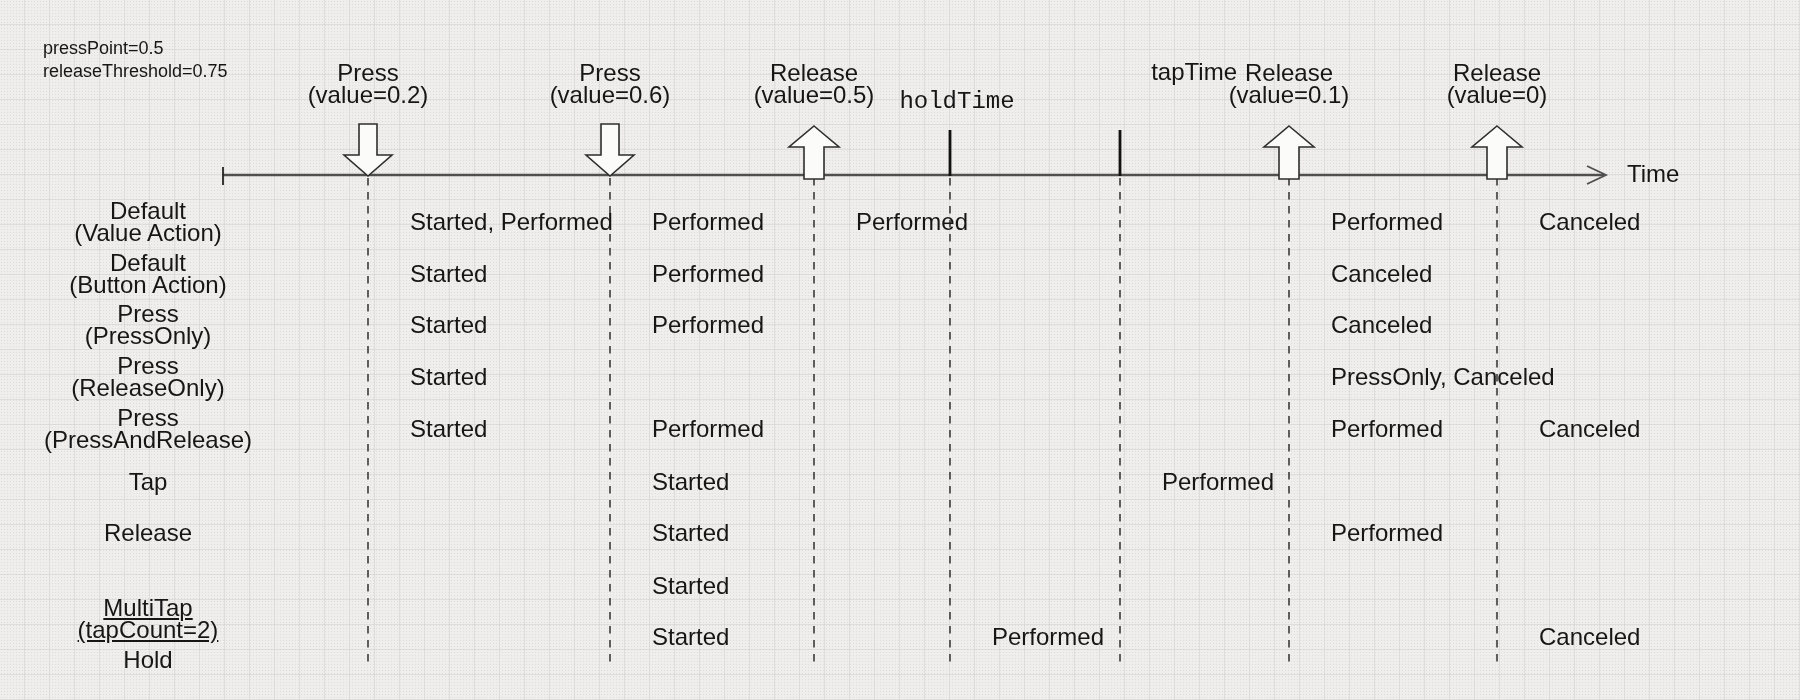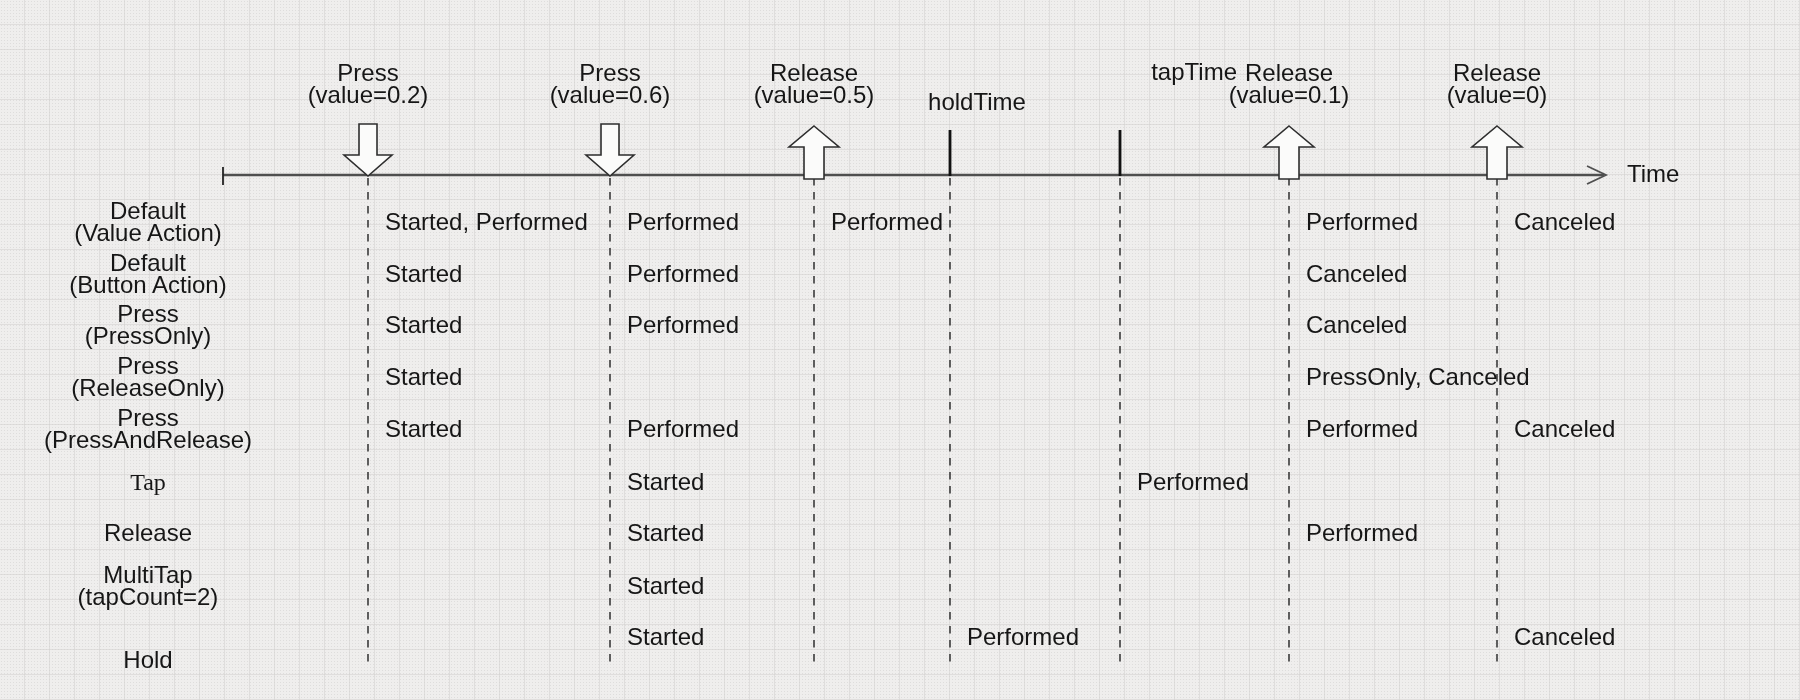--- a/index.html
+++ b/index.html
@@ -14,21 +14,21 @@
       repeating-linear-gradient(to right, rgba(0,0,0,0) 0 24px, rgba(210,209,207,.55) 24px 25px, rgba(249,249,248,.9) 25px 26px),
       repeating-linear-gradient(to bottom, rgba(0,0,0,0) 0 24px, rgba(210,209,207,.55) 24px 25px, rgba(249,249,248,.9) 25px 26px),
       radial-gradient(circle, rgba(110,110,110,.13) 0.8px, rgba(0,0,0,0) 1px);
     background-size:25px 100%, 100% 25px, 3px 3px;
   }
   #diagram-svg{position:absolute;left:0;top:0;}
   .txt{position:absolute;font-size:24px;line-height:22px;white-space:pre-line;}
   .header-note{left:43px;top:37px;font-size:18px;line-height:23px;white-space:pre-line;}
   .event-label{width:220px;text-align:center;}
   .row-label{left:8px;width:280px;text-align:center;}
-  .annotation{white-space:nowrap;line-height:24px;}
+  .annotation{white-space:nowrap;line-height:24px;margin-left:25px;}
   .time-label{white-space:nowrap;}
 </style>
 </head>
 <body>
 
 <div id="stage">
   <svg id="diagram-svg" width="1800" height="700">
       <line x1="368" y1="178" x2="368" y2="667" stroke="#3b3b3b" stroke-width="1.6" stroke-dasharray="7.5 6.5"></line>
       <line x1="610" y1="178" x2="610" y2="667" stroke="#3b3b3b" stroke-width="1.6" stroke-dasharray="7.5 6.5"></line>
       <line x1="814" y1="178" x2="814" y2="667" stroke="#3b3b3b" stroke-width="1.6" stroke-dasharray="7.5 6.5"></line>
@@ -40,28 +40,30 @@
       <line x1="223" y1="167" x2="223" y2="185" stroke="#222" stroke-width="1.8"></line>
       <polyline points="1587,166 1606,175 1587,184" fill="none" stroke="#4f4f4f" stroke-width="1.8"></polyline>
       <path d="M 359 124 V 155 H 344 L 368 176 L 392 155 H 377 V 124 Z" fill="#fbfbfa" stroke="#2e2e2e" stroke-width="1.6" stroke-linejoin="miter"></path>
       <path d="M 601 124 V 155 H 586 L 610 176 L 634 155 H 619 V 124 Z" fill="#fbfbfa" stroke="#2e2e2e" stroke-width="1.6" stroke-linejoin="miter"></path>
       <path d="M 814 126 L 839 147 H 824 V 179 H 804 V 147 H 789 Z" fill="#fbfbfa" stroke="#2e2e2e" stroke-width="1.6" stroke-linejoin="miter"></path>
       <line x1="950" y1="130" x2="950" y2="176" stroke="#111111" stroke-width="2.8"></line>
       <line x1="1120" y1="130" x2="1120" y2="176" stroke="#111111" stroke-width="2.8"></line>
       <path d="M 1289 126 L 1314 147 H 1299 V 179 H 1279 V 147 H 1264 Z" fill="#fbfbfa" stroke="#2e2e2e" stroke-width="1.6" stroke-linejoin="miter"></path>
       <path d="M 1497 126 L 1522 147 H 1507 V 179 H 1487 V 147 H 1472 Z" fill="#fbfbfa" stroke="#2e2e2e" stroke-width="1.6" stroke-linejoin="miter"></path>
     </svg>
+  <div class="header-note txt">pressPoint=0.5
+releaseThreshold=0.75</div>
   <div id="labels-layer">
       <div class="txt event-label" style="left: 258px; top: 62px;">Press
 (value=0.2)</div>
       <div class="txt event-label" style="left: 500px; top: 62px;">Press
 (value=0.6)</div>
       <div class="txt event-label" style="left: 704px; top: 62px;">Release
 (value=0.5)</div>
-      <div class="txt event-label" style="left: 867px; top: 91px;">holdTime</div>
+      <div class="txt event-label" style="left: 847px; top: 91px; font-family: Liberation Mono, monospace;">holdTime</div>
       <div class="txt event-label" style="left: 1017px; top: 61px; text-align: right;">tapTime</div>
       <div class="txt event-label" style="left: 1179px; top: 62px;">Release
 (value=0.1)</div>
       <div class="txt event-label" style="left: 1387px; top: 62px;">Release
 (value=0)</div>
       <div class="txt row-label" style="top: 200px;">Default
 (Value Action)</div>
       <div class="txt annotation" style="left: 385px; top: 210px;">Started, Performed</div>
       <div class="txt annotation" style="left: 627px; top: 210px;">Performed</div>
       <div class="txt annotation" style="left: 831px; top: 210px;">Performed</div>
@@ -80,27 +82,27 @@
       <div class="txt row-label" style="top: 355px;">Press
 (ReleaseOnly)</div>
       <div class="txt annotation" style="left: 385px; top: 365px;">Started</div>
       <div class="txt annotation" style="left: 1306px; top: 365px;">PressOnly, Canceled</div>
       <div class="txt row-label" style="top: 407px;">Press
 (PressAndRelease)</div>
       <div class="txt annotation" style="left: 385px; top: 417px;">Started</div>
       <div class="txt annotation" style="left: 627px; top: 417px;">Performed</div>
       <div class="txt annotation" style="left: 1306px; top: 417px;">Performed</div>
       <div class="txt annotation" style="left: 1514px; top: 417px;">Canceled</div>
-      <div class="txt row-label" style="top: 471px; font-family: Liberation Serif, serif;">Tap</div>
+      <div class="txt row-label" style="top: 471px;">Tap</div>
       <div class="txt annotation" style="left: 627px; top: 470px;">Started</div>
       <div class="txt annotation" style="left: 1137px; top: 470px;">Performed</div>
       <div class="txt row-label" style="top: 522px;">Release</div>
       <div class="txt annotation" style="left: 627px; top: 521px;">Started</div>
       <div class="txt annotation" style="left: 1306px; top: 521px;">Performed</div>
-      <div class="txt row-label" style="top: 564px;">MultiTap
+      <div class="txt row-label" style="top: 597px; text-decoration: underline;">MultiTap
 (tapCount=2)</div>
       <div class="txt annotation" style="left: 627px; top: 574px;">Started</div>
       <div class="txt row-label" style="top: 649px;">Hold</div>
       <div class="txt annotation" style="left: 627px; top: 625px;">Started</div>
       <div class="txt annotation" style="left: 967px; top: 625px;">Performed</div>
       <div class="txt annotation" style="left: 1514px; top: 625px;">Canceled</div>
       <div class="txt time-label" style="left: 1627px; top: 163px;">Time</div>
     </div>
 </div>
 

